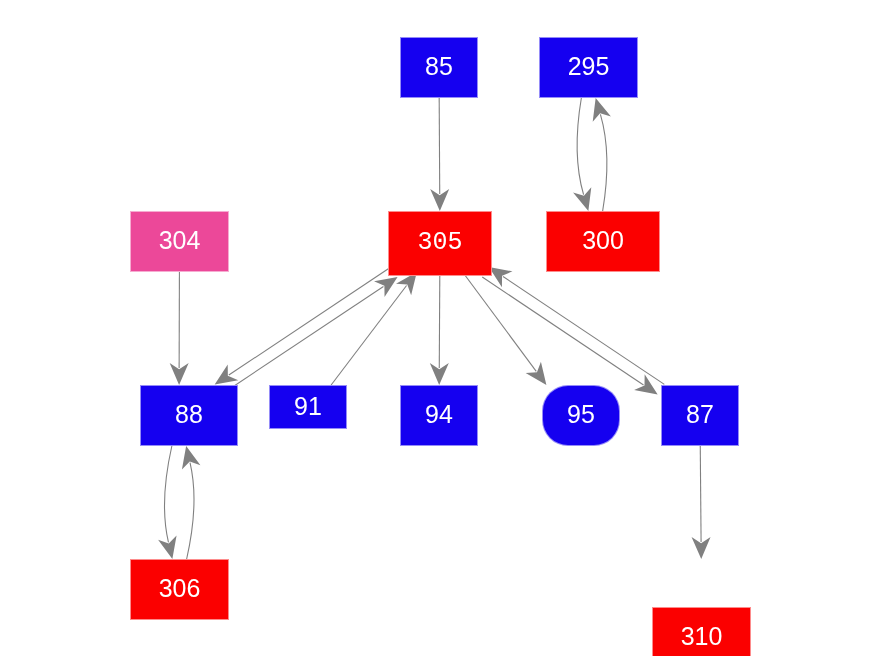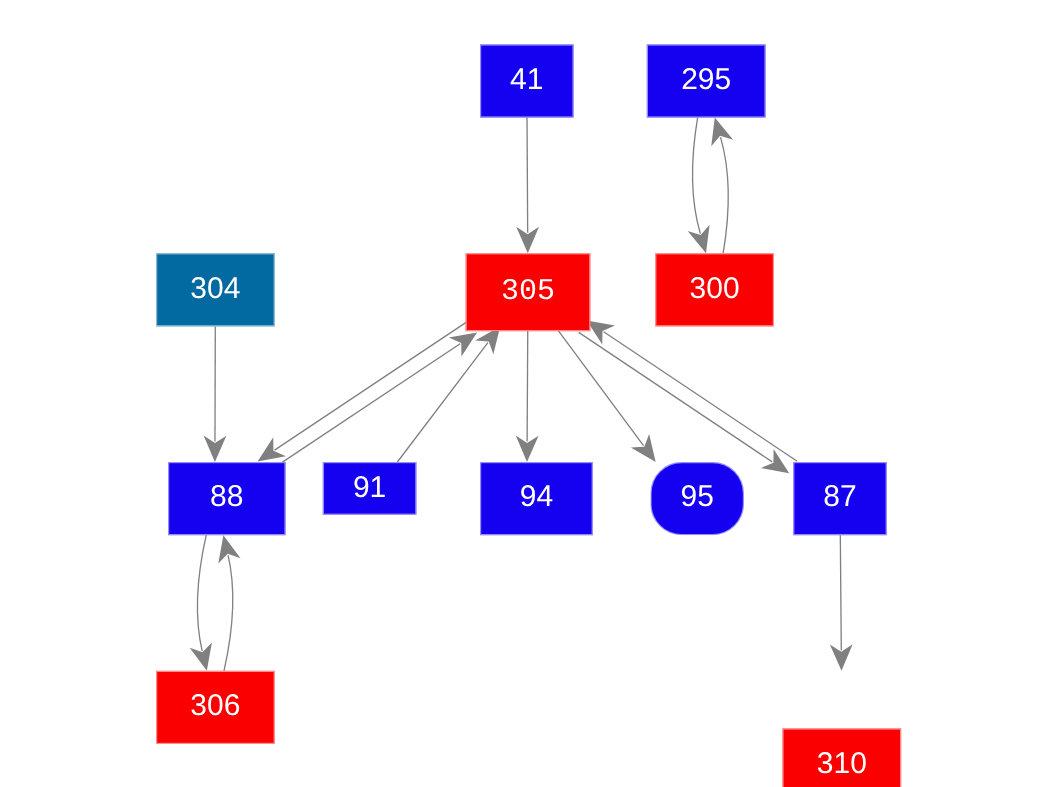--- a/index.html
+++ b/index.html
@@ -72,41 +72,41 @@
       <polygon points="488.91,267.01 512.48,271.35 502.08,275.82 501.91,287.14" fill="#808080"></polygon>
       <path d="M 171.85 446 Q 159.1 502.5 168.47 542.45" fill="none" stroke="#808080" stroke-width="1.1"></path>
       <polygon points="172.35,559.00 158.08,539.75 168.73,543.58 176.58,535.41" fill="#808080"></polygon>
       <path d="M 186.65 559 Q 199.4 502.5 190.03 462.55" fill="none" stroke="#808080" stroke-width="1.1"></path>
       <polygon points="186.15,446.00 200.42,465.25 189.77,461.42 181.92,469.59" fill="#808080"></polygon>
       <path d="M 700.26 446.00 L 701.09 542.00" fill="none" stroke="#808080" stroke-width="1.1"></path>
       <polygon points="701.24,559.00 691.55,537.08 701.10,543.16 710.55,536.92" fill="#808080"></polygon>
     </svg>
   <div id="node-layer">
       <div class="node" style="left: 400px; top: 37px; width: 78px; height: 61px; background: rgb(21, 0, 240);">
-        <span class="node-label">41</span>
+        <span class="node-label">85</span>
       </div>
       <div class="node" style="left: 539px; top: 37px; width: 99px; height: 61px; background: rgb(21, 0, 240);">
         <span class="node-label">295</span>
       </div>
-      <div class="node" style="left: 130px; top: 211px; width: 99px; height: 61px; background: #0369a1;">
+      <div class="node" style="left: 130px; top: 211px; width: 99px; height: 61px; background: #ec4899;">
         <span class="node-label">304</span>
       </div>
       <div class="node" style="left: 388px; top: 211px; width: 104px; height: 65px; background: rgb(251, 0, 0); font-family: Liberation Mono, monospace;">
         <span class="node-label">305</span>
       </div>
-      <div class="node" style="left: 546px; top: 211px; width: 99px; height: 61px; background: rgb(251, 0, 0);">
+      <div class="node" style="left: 546px; top: 211px; width: 114px; height: 61px; background: rgb(251, 0, 0);">
         <span class="node-label">300</span>
       </div>
       <div class="node" style="left: 140px; top: 385px; width: 98px; height: 61px; background: rgb(21, 0, 240);">
         <span class="node-label">88</span>
       </div>
       <div class="node" style="left: 269px; top: 385px; width: 78px; height: 44px; background: rgb(21, 0, 240);">
         <span class="node-label">91</span>
       </div>
-      <div class="node" style="left: 400px; top: 385px; width: 94px; height: 61px; background: rgb(21, 0, 240);">
+      <div class="node" style="left: 400px; top: 385px; width: 78px; height: 61px; background: rgb(21, 0, 240);">
         <span class="node-label">94</span>
       </div>
       <div class="node" style="left: 542px; top: 385px; width: 78px; height: 61px; background: rgb(21, 0, 240); border-radius: 26px;">
         <span class="node-label">95</span>
       </div>
       <div class="node" style="left: 661px; top: 385px; width: 78px; height: 61px; background: rgb(21, 0, 240);">
         <span class="node-label">87</span>
       </div>
       <div class="node" style="left: 130px; top: 559px; width: 99px; height: 61px; background: rgb(251, 0, 0);">
         <span class="node-label">306</span>

